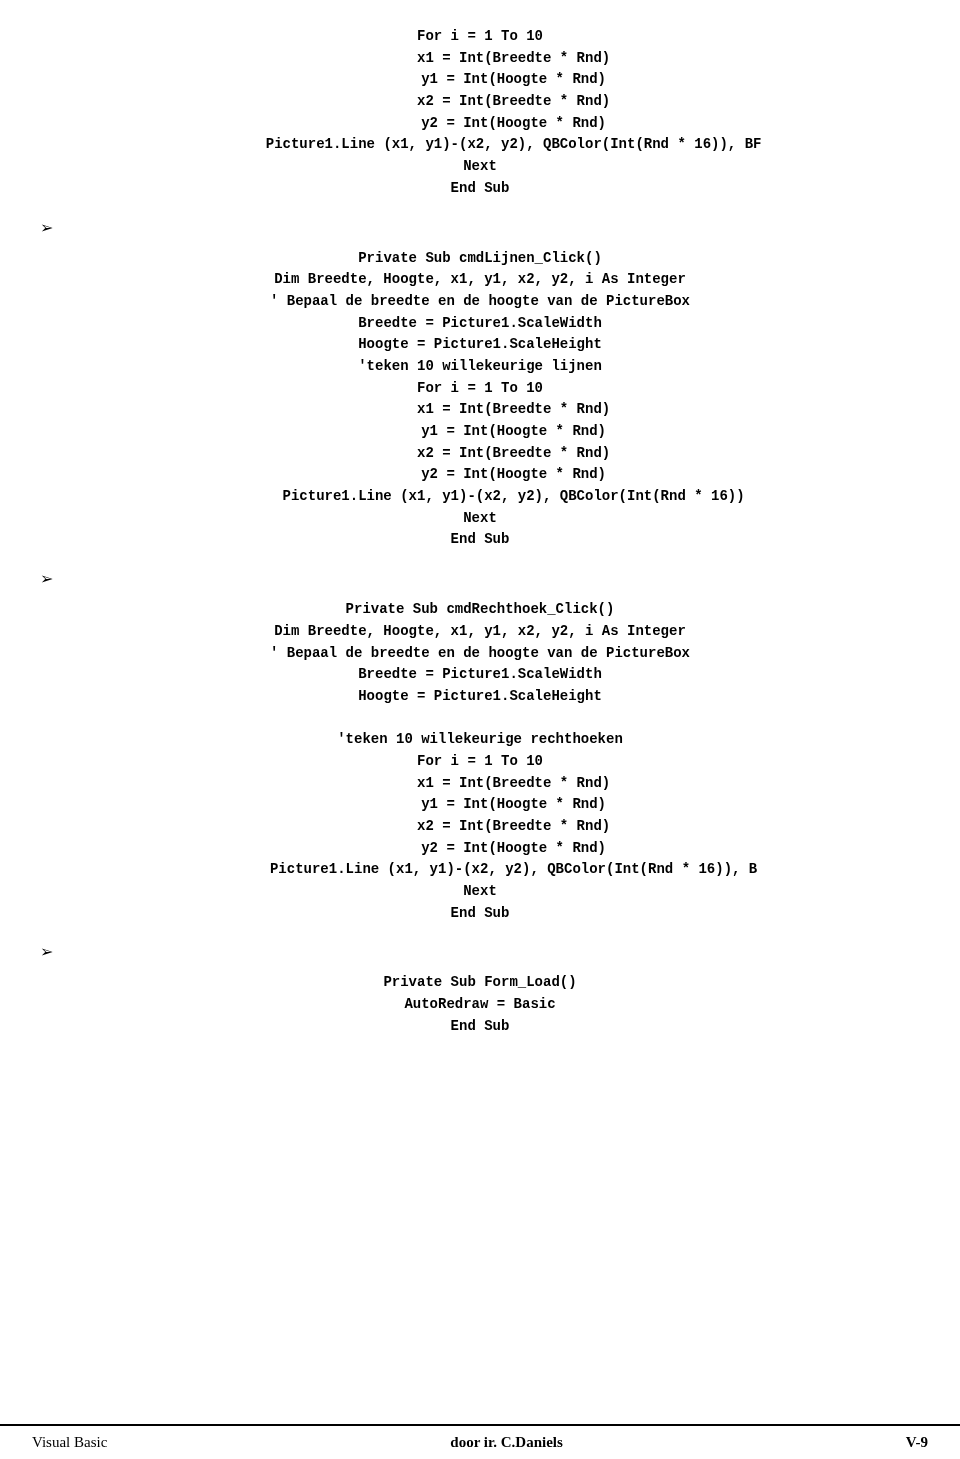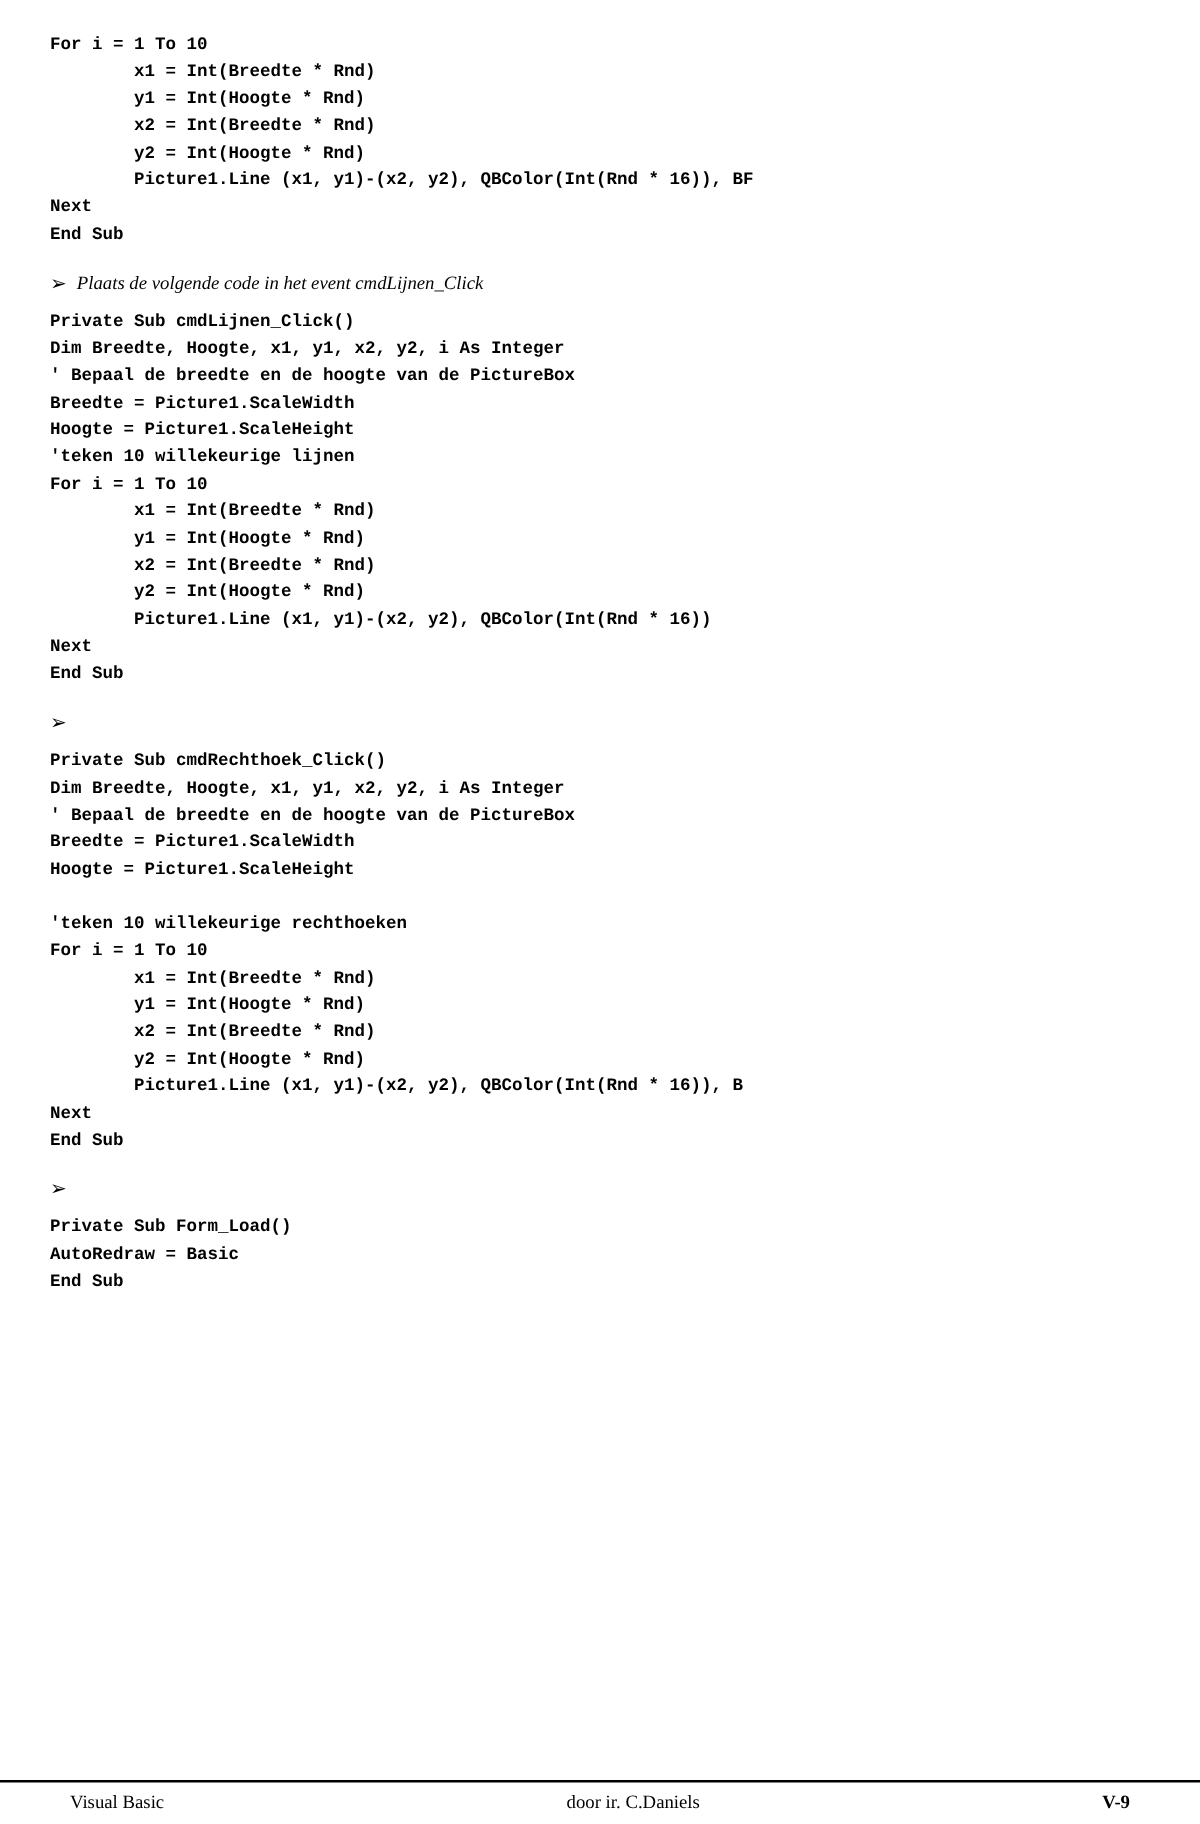--- a/index.html
+++ b/index.html
@@ -1,18 +1,19 @@
 <!DOCTYPE html>
 <html><head>
   <meta charset="utf-8">
   <style>
     * {
       margin: 0;
       padding: 0;
       box-sizing: border-box;
+      text-align: center;
     }
 
     body {
       width: 960px;
       min-height: 1459px;
       background: #ffffff;
       font-family: 'Times New Roman', Times, serif;
       color: #000000;
       display: flex;
       flex-direction: column;
@@ -48,32 +49,32 @@
     .arrow-symbol {
       font-size: 16px;
       font-style: normal;
     }
 
     .footer {
       border-top: 2px solid #000000;
       display: flex;
       justify-content: space-between;
       align-items: center;
-      padding: 8px 56px;
+      padding: 8px 32px;
       font-family: 'Times New Roman', Times, serif;
       font-size: 15px;
       background: #ffffff;
     }
 
     .footer-left {
       font-weight: normal;
     }
 
     .footer-center {
-      font-weight: normal;
+      font-weight: bold;
     }
 
     .footer-right {
       font-weight: bold;
     }
   </style>
 </head>
 <body>
 
 <div class="page-content">
@@ -82,21 +83,20 @@
         x1 = Int(Breedte * Rnd)
         y1 = Int(Hoogte * Rnd)
         x2 = Int(Breedte * Rnd)
         y2 = Int(Hoogte * Rnd)
         Picture1.Line (x1, y1)-(x2, y2), QBColor(Int(Rnd * 16)), BF
 Next
 End Sub</div>
 
   <div class="instruction-text">
     <span class="arrow-symbol">➢</span>
-    <span>Plaats de volgende code in het event cmdLijnen_Click</span>
   </div>
 
   <div class="code-block">Private Sub cmdLijnen_Click()
 Dim Breedte, Hoogte, x1, y1, x2, y2, i As Integer
 ' Bepaal de breedte en de hoogte van de PictureBox
 Breedte = Picture1.ScaleWidth
 Hoogte = Picture1.ScaleHeight
 'teken 10 willekeurige lijnen
 For i = 1 To 10
         x1 = Int(Breedte * Rnd)

